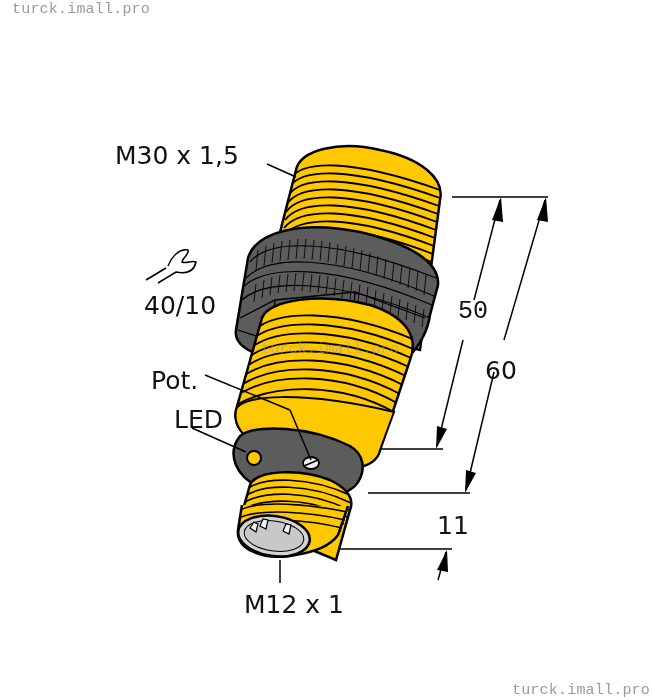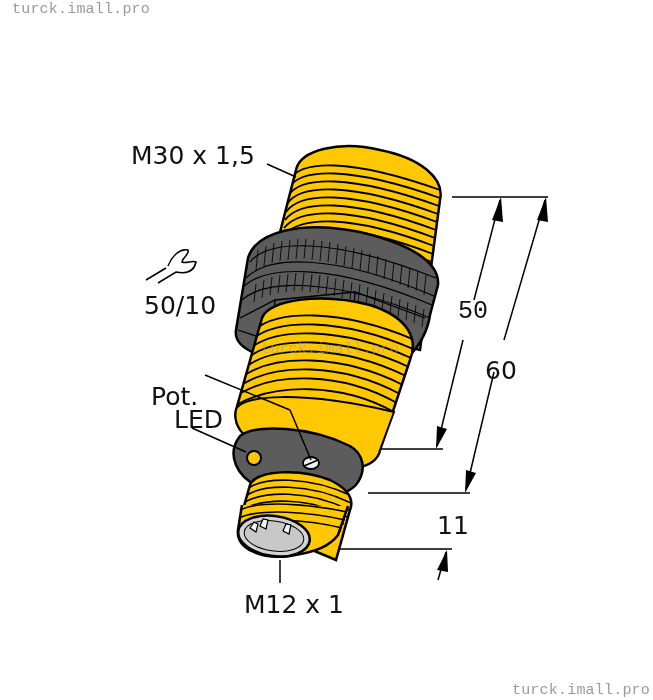--- a/index.html
+++ b/index.html
@@ -3,23 +3,23 @@
 <meta charset="utf-8">
 <style>
   html, body { margin:0; padding:0; background:#ffffff; }
   body { width:653px; height:700px; position:relative; overflow:hidden; font-family:"DejaVu Sans", sans-serif; }
   .wm { position:absolute; font-family:"Liberation Mono", monospace; font-size:15px; color:#9a9a9a; letter-spacing:0.2px;padding-left:11px; }
   .wm-tl { left:1px; top:1px; }
   .wm-br { right:3px; bottom:1px; }
   .wm-mid { left:250px; top:341px; color:rgba(160,160,160,0.55); font-size:15px; }
   svg#drawing { position:absolute; left:0; top:0; }
   .lbl { position:absolute; font-family:"DejaVu Sans", sans-serif; font-size:25px; color:#111; line-height:1; white-space:nowrap; }
-  .lbl-thread { left:131px; top:143px; }
+  .lbl-thread { left:115px; top:143px; }
   .lbl-wrench { left:144px; top:293px; }
-  .lbl-pot { left:151px; top:384px; }
+  .lbl-pot { left:151px; top:368px; }
   .lbl-led { left:134px; top:407px;margin-left:40px; }
   .lbl-50 { left:458px; top:299px;font-family:Liberation Mono, monospace; }
   .lbl-60 { left:485px; top:341px;margin-top:17px; }
   .lbl-11 { left:437px; top:513px; }
   .lbl-m12 { left:224px; top:592px;margin-left:20px; }
 </style>
 </head>
 <body>
 
 <div class="wm wm-tl">turck.imall.pro</div>
@@ -205,19 +205,19 @@
     <path d="M436,449 L437,426 L447,429 Z"></path>
     <path d="M546,197 L537,220 L548,222 Z"></path>
     <path d="M465,493 L466,470 L476,473 Z"></path>
     <path d="M447,550 L437,570 L448,572 Z"></path>
   </g>
 </svg>
 
 <div class="wm wm-mid">turck.imall.pro</div>
 
 <div class="lbl lbl-thread">M30 x 1,5</div>
-<div class="lbl lbl-wrench">50/10</div>
+<div class="lbl lbl-wrench">40/10</div>
 <div class="lbl lbl-pot">Pot.</div>
 <div class="lbl lbl-led">LED</div>
 <div class="lbl lbl-50">50</div>
 <div class="lbl lbl-60">60</div>
 <div class="lbl lbl-11">11</div>
 <div class="lbl lbl-m12">M12 x 1</div>
 
 </body></html>

